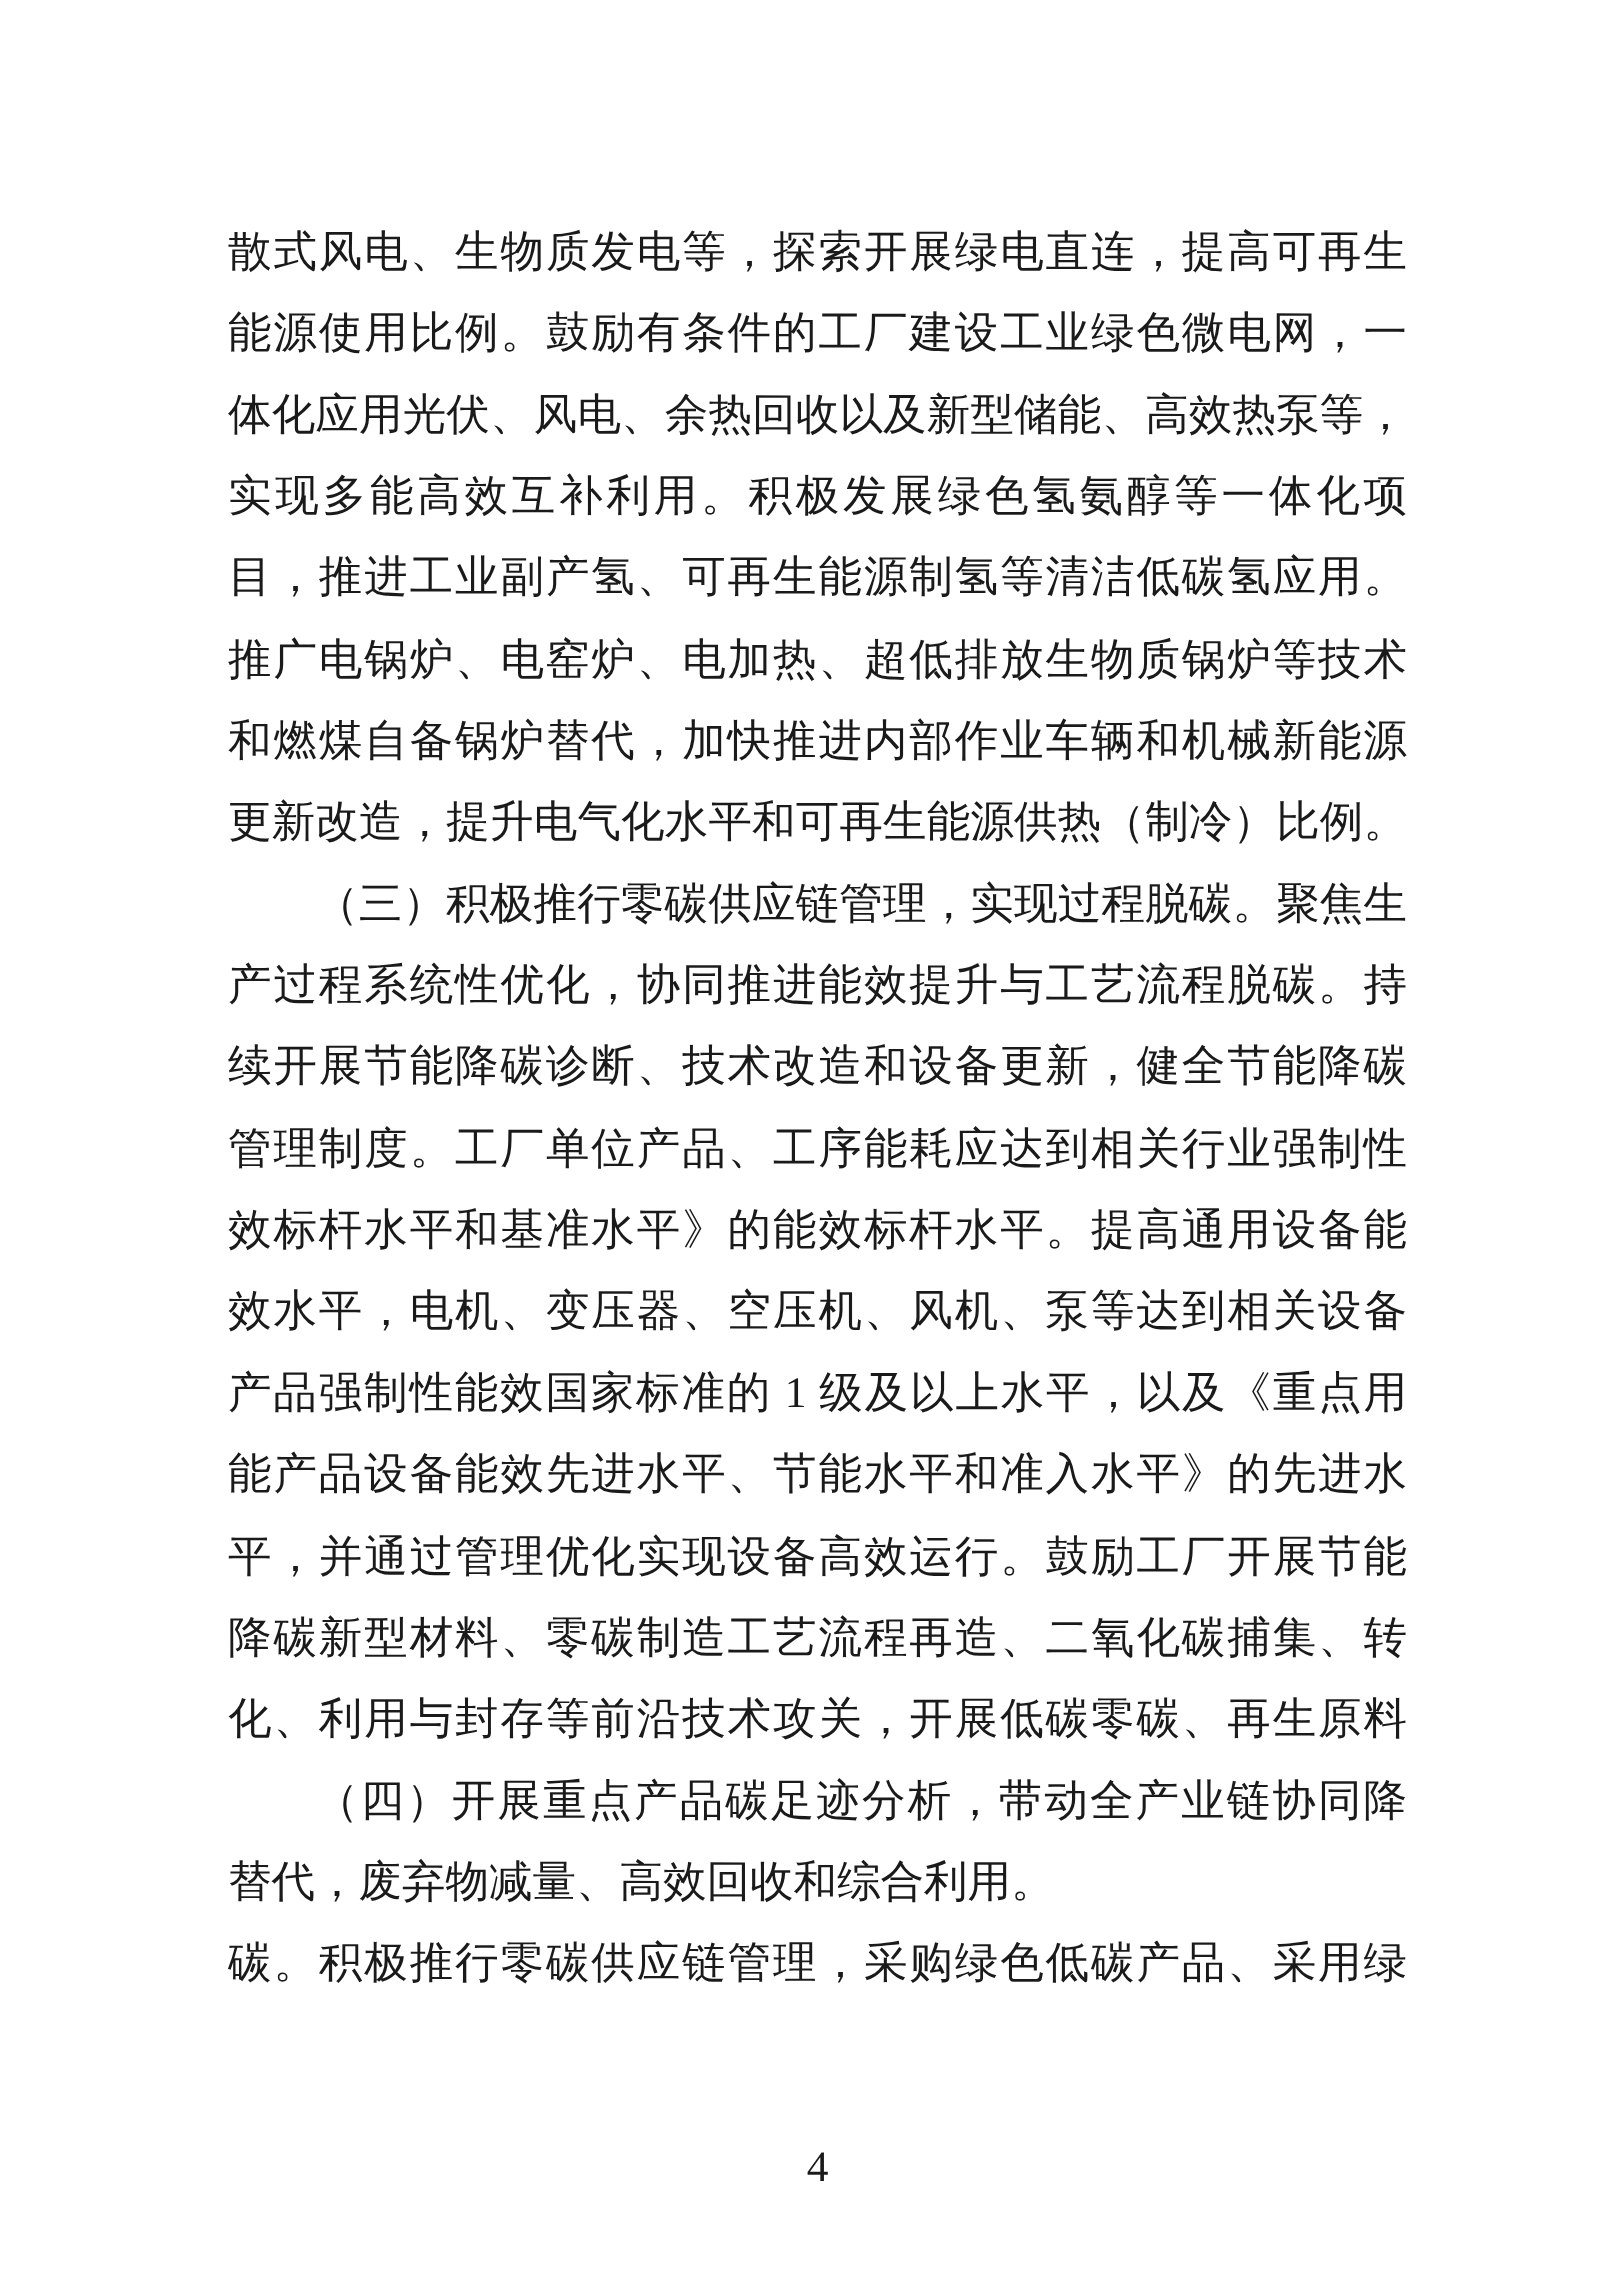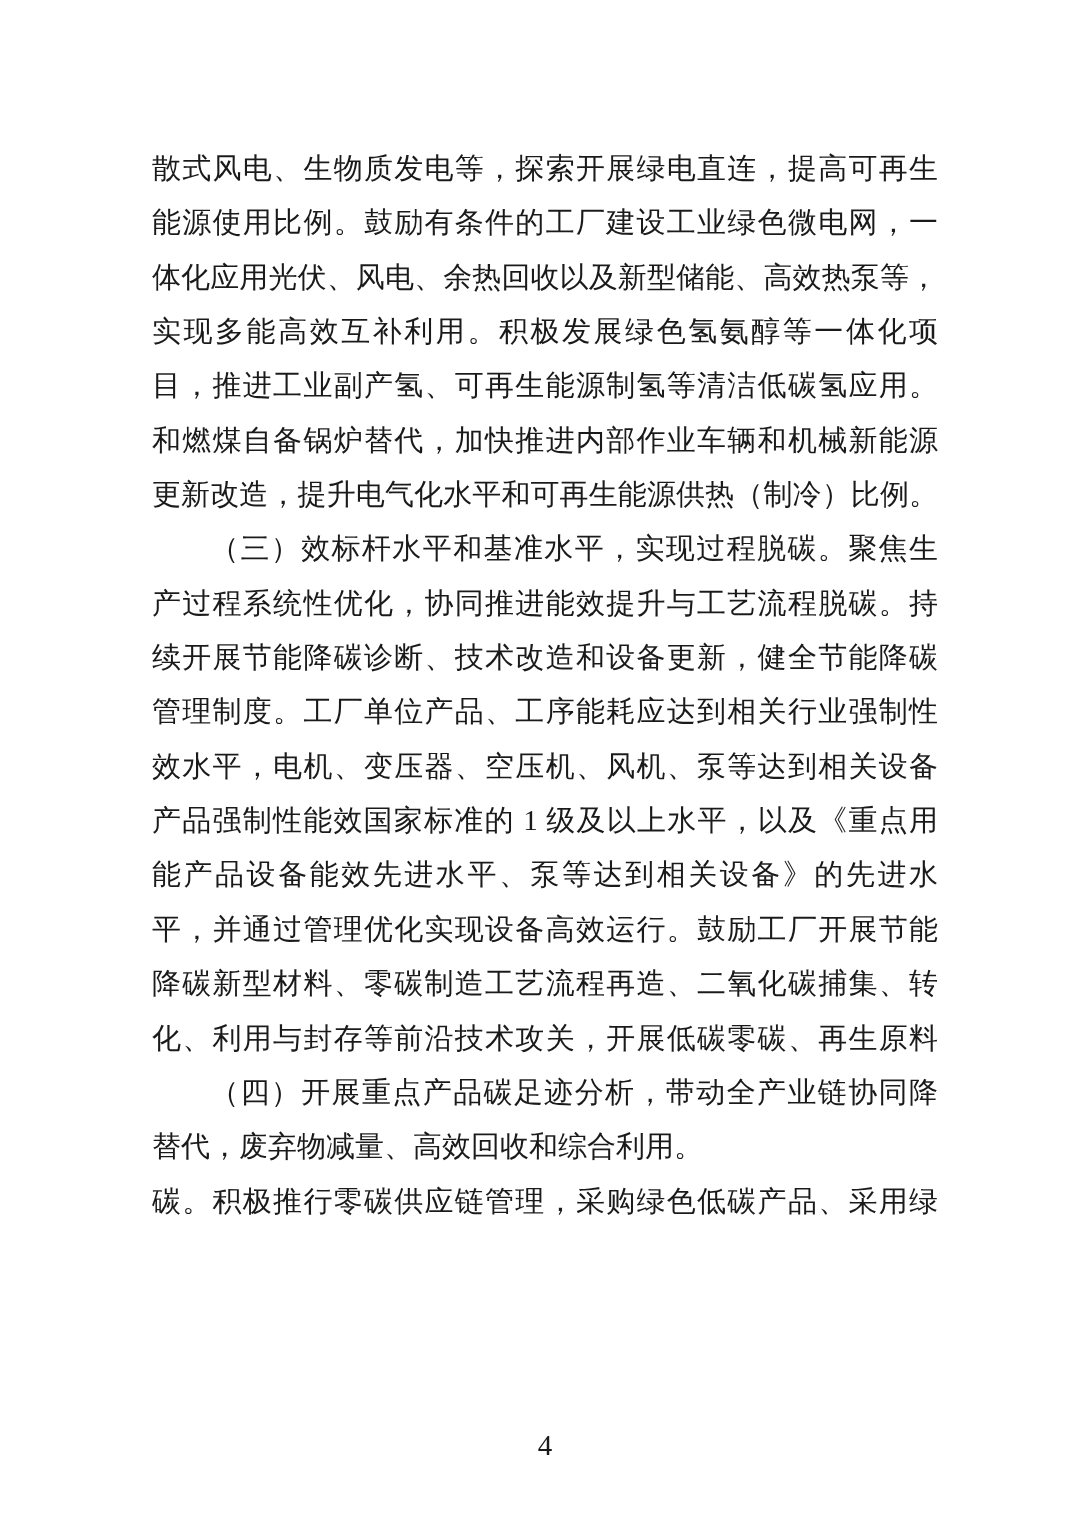--- a/index.html
+++ b/index.html
@@ -51,29 +51,31 @@
 </head>
 <body>
 
 <div class="page">
   <div class="text-block">
     <div class="line">散式风电、生物质发电等，探索开展绿电直连，提高可再生</div>
     <div class="line">能源使用比例。鼓励有条件的工厂建设工业绿色微电网，一</div>
     <div class="line">体化应用光伏、风电、余热回收以及新型储能、高效热泵等，</div>
     <div class="line">实现多能高效互补利用。积极发展绿色氢氨醇等一体化项</div>
     <div class="line">目，推进工业副产氢、可再生能源制氢等清洁低碳氢应用。</div>
+    <div class="line">推广电锅炉、电窑炉、电加热、超低排放生物质锅炉等技术</div>
     <div class="line">和燃煤自备锅炉替代，加快推进内部作业车辆和机械新能源</div>
     <div class="line">更新改造，提升电气化水平和可再生能源供热（制冷）比例。</div>
-    <div class="line indent">（三）效标杆水平和基准水平，实现过程脱碳。聚焦生</div>
+    <div class="line indent">（三）积极推行零碳供应链管理，实现过程脱碳。聚焦生</div>
     <div class="line">产过程系统性优化，协同推进能效提升与工艺流程脱碳。持</div>
     <div class="line">续开展节能降碳诊断、技术改造和设备更新，健全节能降碳</div>
     <div class="line">管理制度。工厂单位产品、工序能耗应达到相关行业强制性</div>
+    <div class="line">效标杆水平和基准水平》的能效标杆水平。提高通用设备能</div>
     <div class="line">效水平，电机、变压器、空压机、风机、泵等达到相关设备</div>
     <div class="line">产品强制性能效国家标准的 1 级及以上水平，以及《重点用</div>
-    <div class="line">能产品设备能效先进水平、泵等达到相关设备》的先进水</div>
+    <div class="line">能产品设备能效先进水平、节能水平和准入水平》的先进水</div>
     <div class="line">平，并通过管理优化实现设备高效运行。鼓励工厂开展节能</div>
     <div class="line">降碳新型材料、零碳制造工艺流程再造、二氧化碳捕集、转</div>
     <div class="line">化、利用与封存等前沿技术攻关，开展低碳零碳、再生原料</div>
     <div class="line indent">（四）开展重点产品碳足迹分析，带动全产业链协同降</div>
     <div class="line para-end">替代，废弃物减量、高效回收和综合利用。</div>
     <div class="line">碳。积极推行零碳供应链管理，采购绿色低碳产品、采用绿</div>
   </div>
   <div class="page-number">4</div>
 </div>
 

